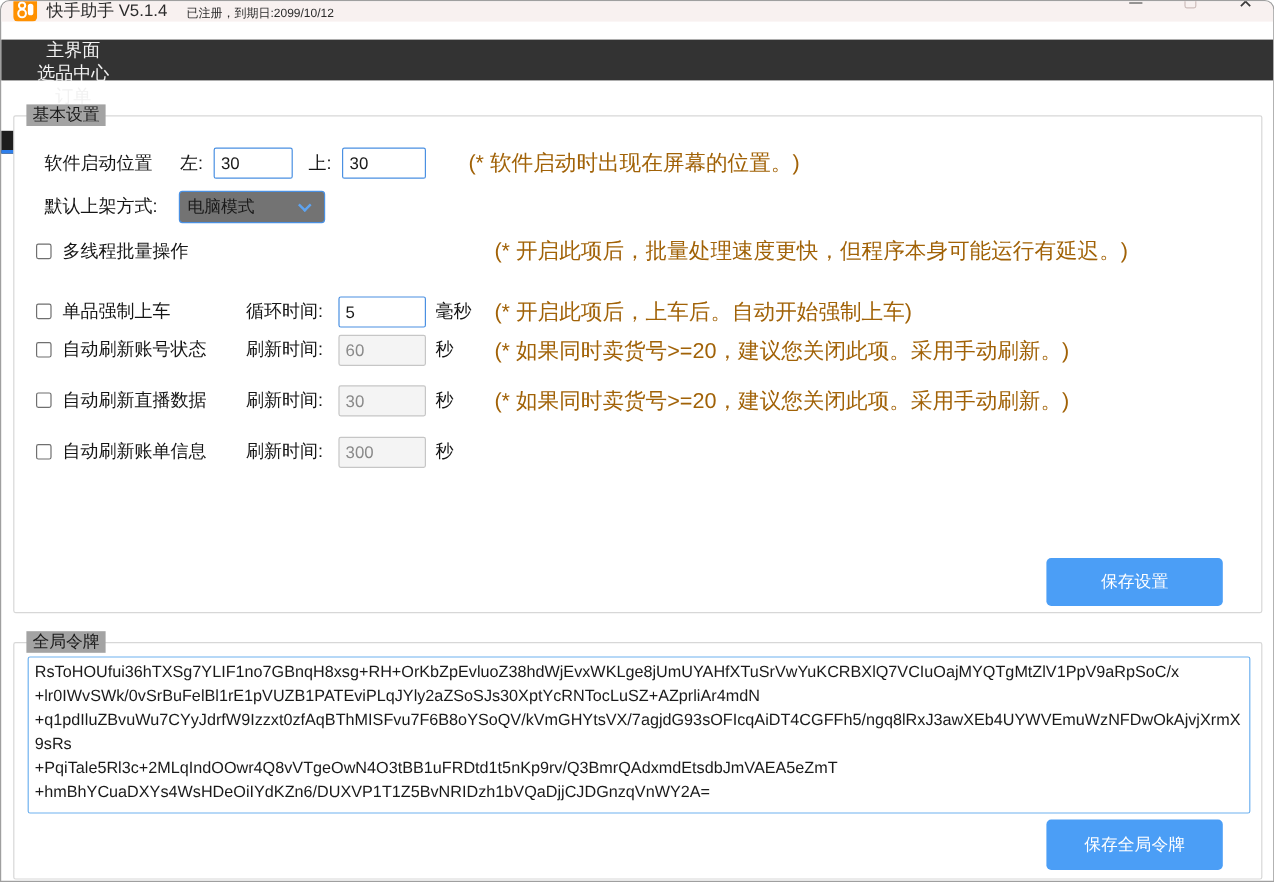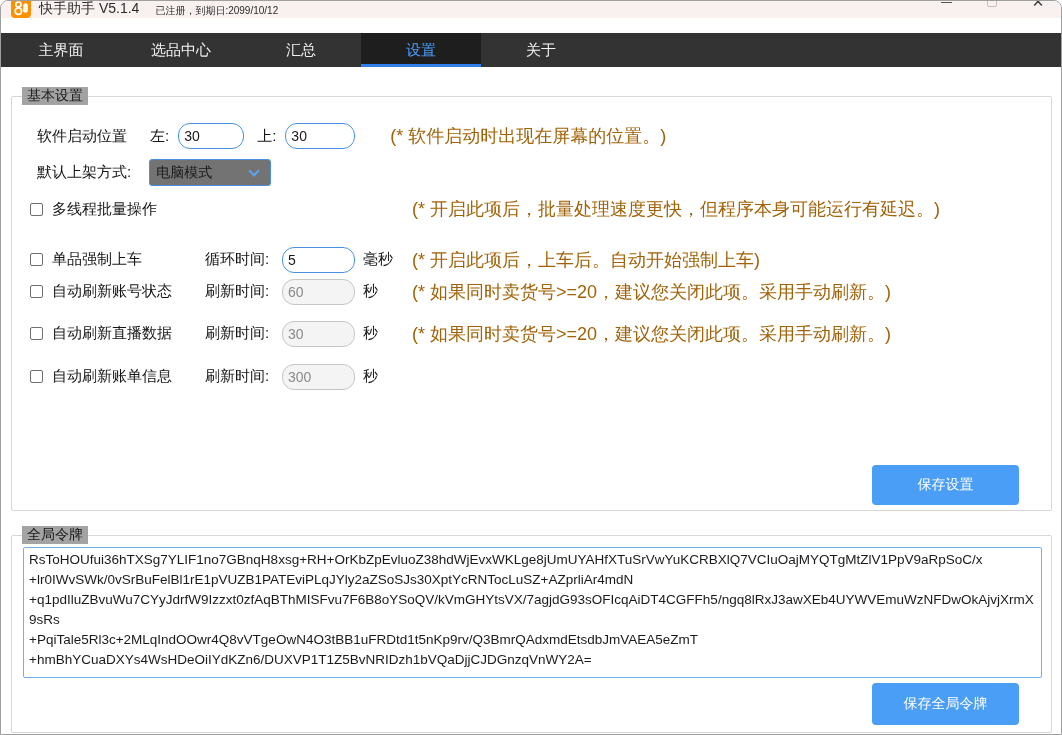--- a/index.html
+++ b/index.html
@@ -16,38 +16,38 @@
   .license-text { margin-left:16px; font-size:10px; color:#2b2b2b; }
   .win-controls { margin-left:auto; display:flex; height:32px; }
   .win-btn { width:46px; height:32px; display:flex; align-items:center; justify-content:center;
              font-size:14px; color:#444; cursor:pointer; }
   .max-glyph { width:10px; height:10px; border:1px solid #cdbdbb; border-radius:2px; }
   .min-glyph { width:11px; height:0; border-top:1.5px solid #555; }
   .close-glyph { font-size:15px; color:#3a3a3a; }
 
   
   .navbar { position:absolute; left:0; top:32px; width:100%; height:34px;
-            background:#333333; display:flex; }
+            background:#333333; display:flex;flex-direction:column; }
   .nav-tab { width:120px; height:34px; display:flex; align-items:center; justify-content:center;
              color:#f2f2f2; font-size:15px; cursor:pointer; }
   .nav-tab.active { background:#1e1e1e; color:#4a9df8;
                     box-shadow:inset 0 -3px 0 0 #2f80ec; }
 
   
   .groupbox { position:absolute; border:1px solid #d7d7d7; border-radius:2px; background:#fff; }
   .groupbox .legend { position:absolute; top:-10px; left:10px; background:#a3a3a3;
                       padding:0 5px; font-size:14px; color:#1a1a1a; }
   .gb-basic { left:10px; top:95px; width:1041px; height:415px; }
   .gb-token { left:10px; top:534px; width:1041px; height:198px; }
 
   .row { position:absolute; display:flex; align-items:center; }
   .lbl { font-size:15px; color:#151515; white-space:nowrap; }
   .note { font-size:18px; color:#a16207; white-space:nowrap; }
 
-  .tbox { height:26px; border:1px solid #4a90e2; border-radius:12px; background:#fff;
+  .tbox { height:26px; border:1px solid #4a90e2; border-radius:2px; background:#fff;
           font-size:14px; color:#1a1a1a; padding:0 5px;
           font-family:"Liberation Sans","DejaVu Sans",sans-serif; }
   .tbox.disabled { border-color:#c6c6c6; background:#f4f4f4; color:#8a8a8a; }
 
   .checkbox { width:13px; height:13px; border:1px solid #6f6f6f; border-radius:2px;
               background:#fff; cursor:pointer; flex:0 0 auto; }
 
   .combo { height:27px; border:1px solid #4a90e2; border-radius:3px; background:#737373;
            display:flex; align-items:center; cursor:pointer; }
   .combo .combo-text { font-size:14px; color:#1a1a1a; padding-left:6px; flex:1; white-space:nowrap; overflow:hidden; }
@@ -87,20 +87,21 @@
         </div>
       <div class="win-btn">
           <span class="close-glyph">✕</span>
         </div>
     </div>
   </div>
 
   <div class="navbar">
     <div class="nav-tab">主界面</div>
     <div class="nav-tab">选品中心</div>
+    <div class="nav-tab">订单</div>
     <div class="nav-tab">汇总</div>
     <div class="nav-tab active">设置</div>
     <div class="nav-tab">关于</div>
   </div>
 
   <div class="groupbox gb-basic">
     <span class="legend">基本设置</span>
 
     <div class="row" style="left:25px; top:26px; height:26px; width:1000px;">
       <span class="lbl">软件启动位置</span>

